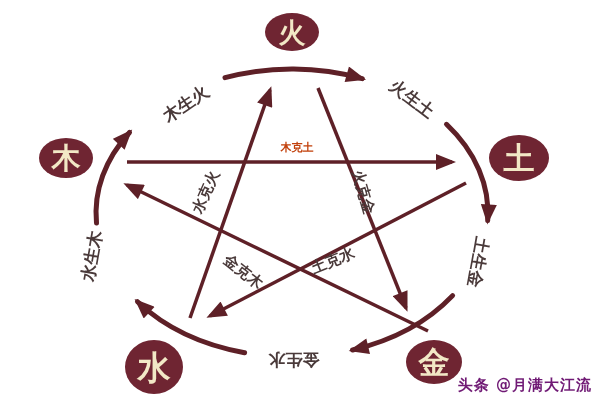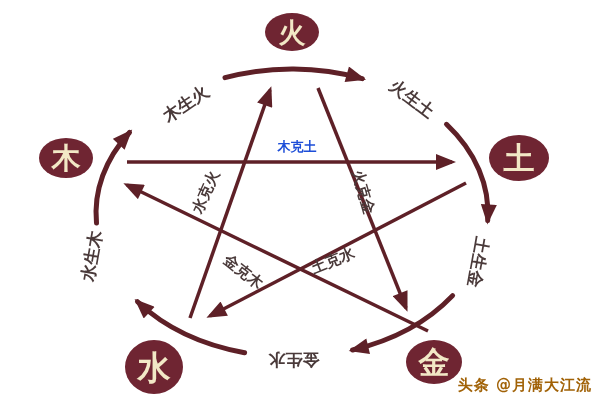--- a/index.html
+++ b/index.html
@@ -61,20 +61,20 @@
       <div class="node" style="left: 292px; top: 32px; width: 54px; height: 38px; background: rgb(111, 37, 50); color: rgb(242, 232, 198); font-size: 27px;">火</div>
       <div class="node" style="left: 66px; top: 158px; width: 54px; height: 40px; background: rgb(111, 37, 50); color: rgb(242, 232, 198); font-size: 29px;">木</div>
       <div class="node" style="left: 519px; top: 158px; width: 60px; height: 46px; background: rgb(111, 37, 50); color: rgb(242, 232, 198); font-size: 31px;">土</div>
       <div class="node" style="left: 154px; top: 367px; width: 58px; height: 54px; background: rgb(111, 37, 50); color: rgb(242, 232, 198); font-size: 33px;">水</div>
       <div class="node" style="left: 434px; top: 362px; width: 56px; height: 44px; background: rgb(111, 37, 50); color: rgb(242, 232, 198); font-size: 31px;">金</div>
       <div class="lab" style="left: 186px; top: 104px; font-size: 17px; color: rgb(74, 58, 58); transform: translate(-50%, -50%) rotate(-34deg);">木生火</div>
       <div class="lab" style="left: 412px; top: 99px; font-size: 17px; color: rgb(74, 58, 58); transform: translate(-50%, -50%) rotate(37deg);">火生土</div>
       <div class="lab" style="left: 478px; top: 262px; font-size: 17px; color: rgb(74, 58, 58); transform: translate(-50%, -50%) rotate(100deg);">土生金</div>
       <div class="lab" style="left: 294px; top: 359px; font-size: 17px; color: rgb(74, 58, 58); transform: translate(-50%, -50%) rotate(180deg);">金生水</div>
       <div class="lab" style="left: 92px; top: 256px; font-size: 17px; color: rgb(74, 58, 58); transform: translate(-50%, -50%) rotate(-80deg);">水生木</div>
-      <div class="lab" style="left: 297px; top: 147px; font-size: 13px; color: #1d4ed8; transform: translate(-50%, -50%) rotate(0deg);">木克土</div>
+      <div class="lab" style="left: 297px; top: 147px; font-size: 11px; color: #c2410c; transform: translate(-50%, -50%) rotate(0deg);">木克土</div>
       <div class="lab" style="left: 206px; top: 192px; font-size: 15px; color: rgb(74, 58, 58); transform: translate(-50%, -50%) rotate(-66deg);">水克火</div>
       <div class="lab" style="left: 363px; top: 192px; font-size: 15px; color: rgb(74, 58, 58); transform: translate(-50%, -50%) rotate(74deg);">火克金</div>
       <div class="lab" style="left: 243px; top: 272px; font-size: 15px; color: rgb(74, 58, 58); transform: translate(-50%, -50%) rotate(38deg);">金克木</div>
       <div class="lab" style="left: 333px; top: 261px; font-size: 15px; color: rgb(74, 58, 58); transform: translate(-50%, -50%) rotate(-22deg);">土克水</div>
     </div>
-  <div class="watermark" style="color: #a16207; margin-left: 28px;">头条 @月满大江流</div>
+  <div class="watermark" style="color: #701a75; margin-left: 28px;">头条 @月满大江流</div>
 </div>
 
 </body></html>

